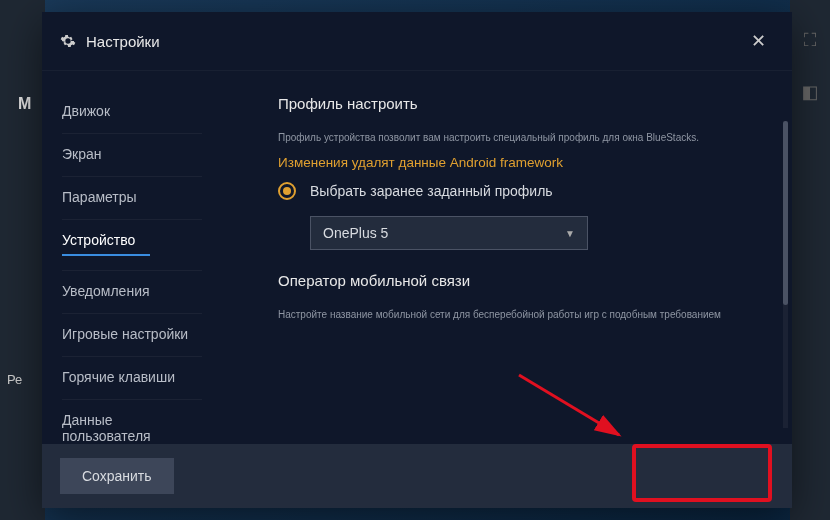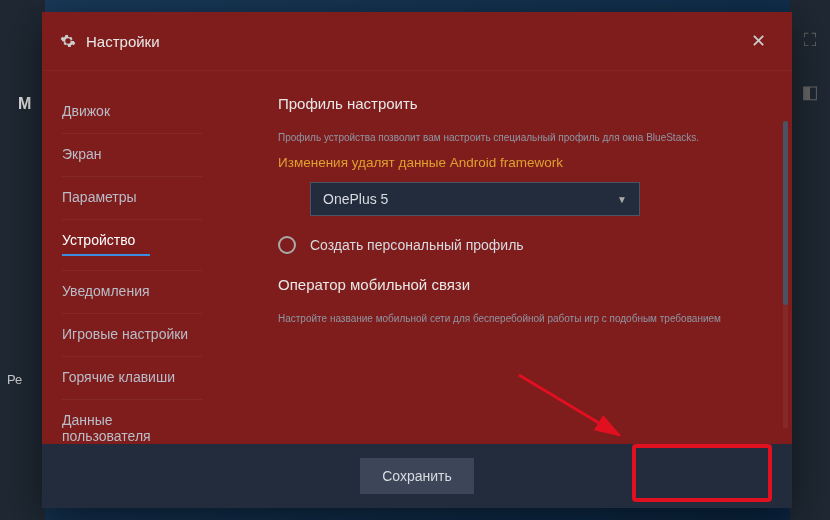--- a/index.html
+++ b/index.html
@@ -19,21 +19,21 @@
     background: #1f2833;
   }
   .bg-right {
     position: absolute; right: 0; top: 0; bottom: 0; width: 40px;
     background: #1f2833;
   }
   .bg-right .ico { color: #666; text-align: center; margin-top: 30px; font-size: 18px; }
   .modal {
     position: absolute;
     left: 42px; right: 38px; top: 12px; bottom: 12px;
-    background: #7f1d1d;
+    background: #0f172a;
     box-shadow: 0 10px 40px rgba(0,0,0,0.5);
     display: flex; flex-direction: column;
   }
   .modal-header {
     display: flex; align-items: center;
     padding: 14px 18px;
     border-bottom: 1px solid rgba(255,255,255,0.04);
   }
   .gear { width: 16px; height: 16px; margin-right: 10px; }
   .modal-title { color: #e8e8e8; font-size: 15px; flex: 1; }
@@ -74,21 +74,21 @@
   }
   .radio {
     width: 18px; height: 18px; border: 2px solid #e0a030;
     border-radius: 50%; display: flex; align-items: center; justify-content: center;
     flex-shrink: 0;
   }
   .radio.empty { border-color: #aaa; }
   .radio .dot { width: 8px; height: 8px; background: #e0a030; border-radius: 50%; }
   .select {
     margin-left: 32px;
-    width: 330px;
+    width: 278px;
     border: 1px solid #4b5365;
     padding: 8px 12px;
     color: #d8dbe0; font-size: 14px;
     display: flex; justify-content: space-between; align-items: center;
     margin-bottom: 20px;
     cursor: pointer;
     background: #232c3d;
   }
   .select .caret { font-size: 10px; color: #aaa; }
   .sect2 { margin-top: 22px; }
@@ -96,21 +96,21 @@
     position: absolute; right: 4px; top: 50px; bottom: 80px; width: 5px;
     background: rgba(255,255,255,0.05);
   }
   .scrollbar-thumb {
     position: absolute; top: 0; left: 0; right: 0; height: 60%;
     background: #4a5264; border-radius: 3px;
   }
   .footer {
     position: absolute; bottom: 0; left: 0; right: 0;
     padding: 14px 18px;
-    display: flex; justify-content: center;
+    display: flex; justify-content: flex-start;
     background: #232c3d;
   }
   .save-btn {
     background: #3d4659;
     color: #d8dbe0;
     border: none;
     padding: 10px 22px;
     font-size: 14px;
     cursor: pointer;
   }
@@ -167,30 +167,32 @@
       <div class="sidebar-item"><span>Горячие клавиши</span></div>
       <div class="sidebar-item"><span>Данные пользователя</span></div>
       <div class="sidebar-item"><span>О продукте</span></div>
     </div>
 
     <div class="content">
       <div class="sect-title">Профиль настроить</div>
       <div class="desc">Профиль устройства позволит вам настроить специальный профиль для окна BlueStacks.</div>
       <div class="warn">Изменения удалят данные Android framework</div>
 
+      <div class="radio-row">
+        <div class="radio">
+            <div class="dot"></div>
+          </div>
+        <span>Выбрать заранее заданный профиль</span>
+      </div>
 
       <div class="select">
         <span>OnePlus 5</span>
         <span class="caret">▼</span>
       </div>
 
-      <div class="radio-row">
-        <div class="radio empty"></div>
-        <span>Создать персональный профиль</span>
-      </div>
 
       <div class="sect2">
         <div class="sect-title">Оператор мобильной связи</div>
         <div class="desc">Настройте название мобильной сети для бесперебойной работы игр с подобным требованием</div>
       </div>
     </div>
 
     <div class="scrollbar">
       <div class="scrollbar-thumb"></div>
     </div>

